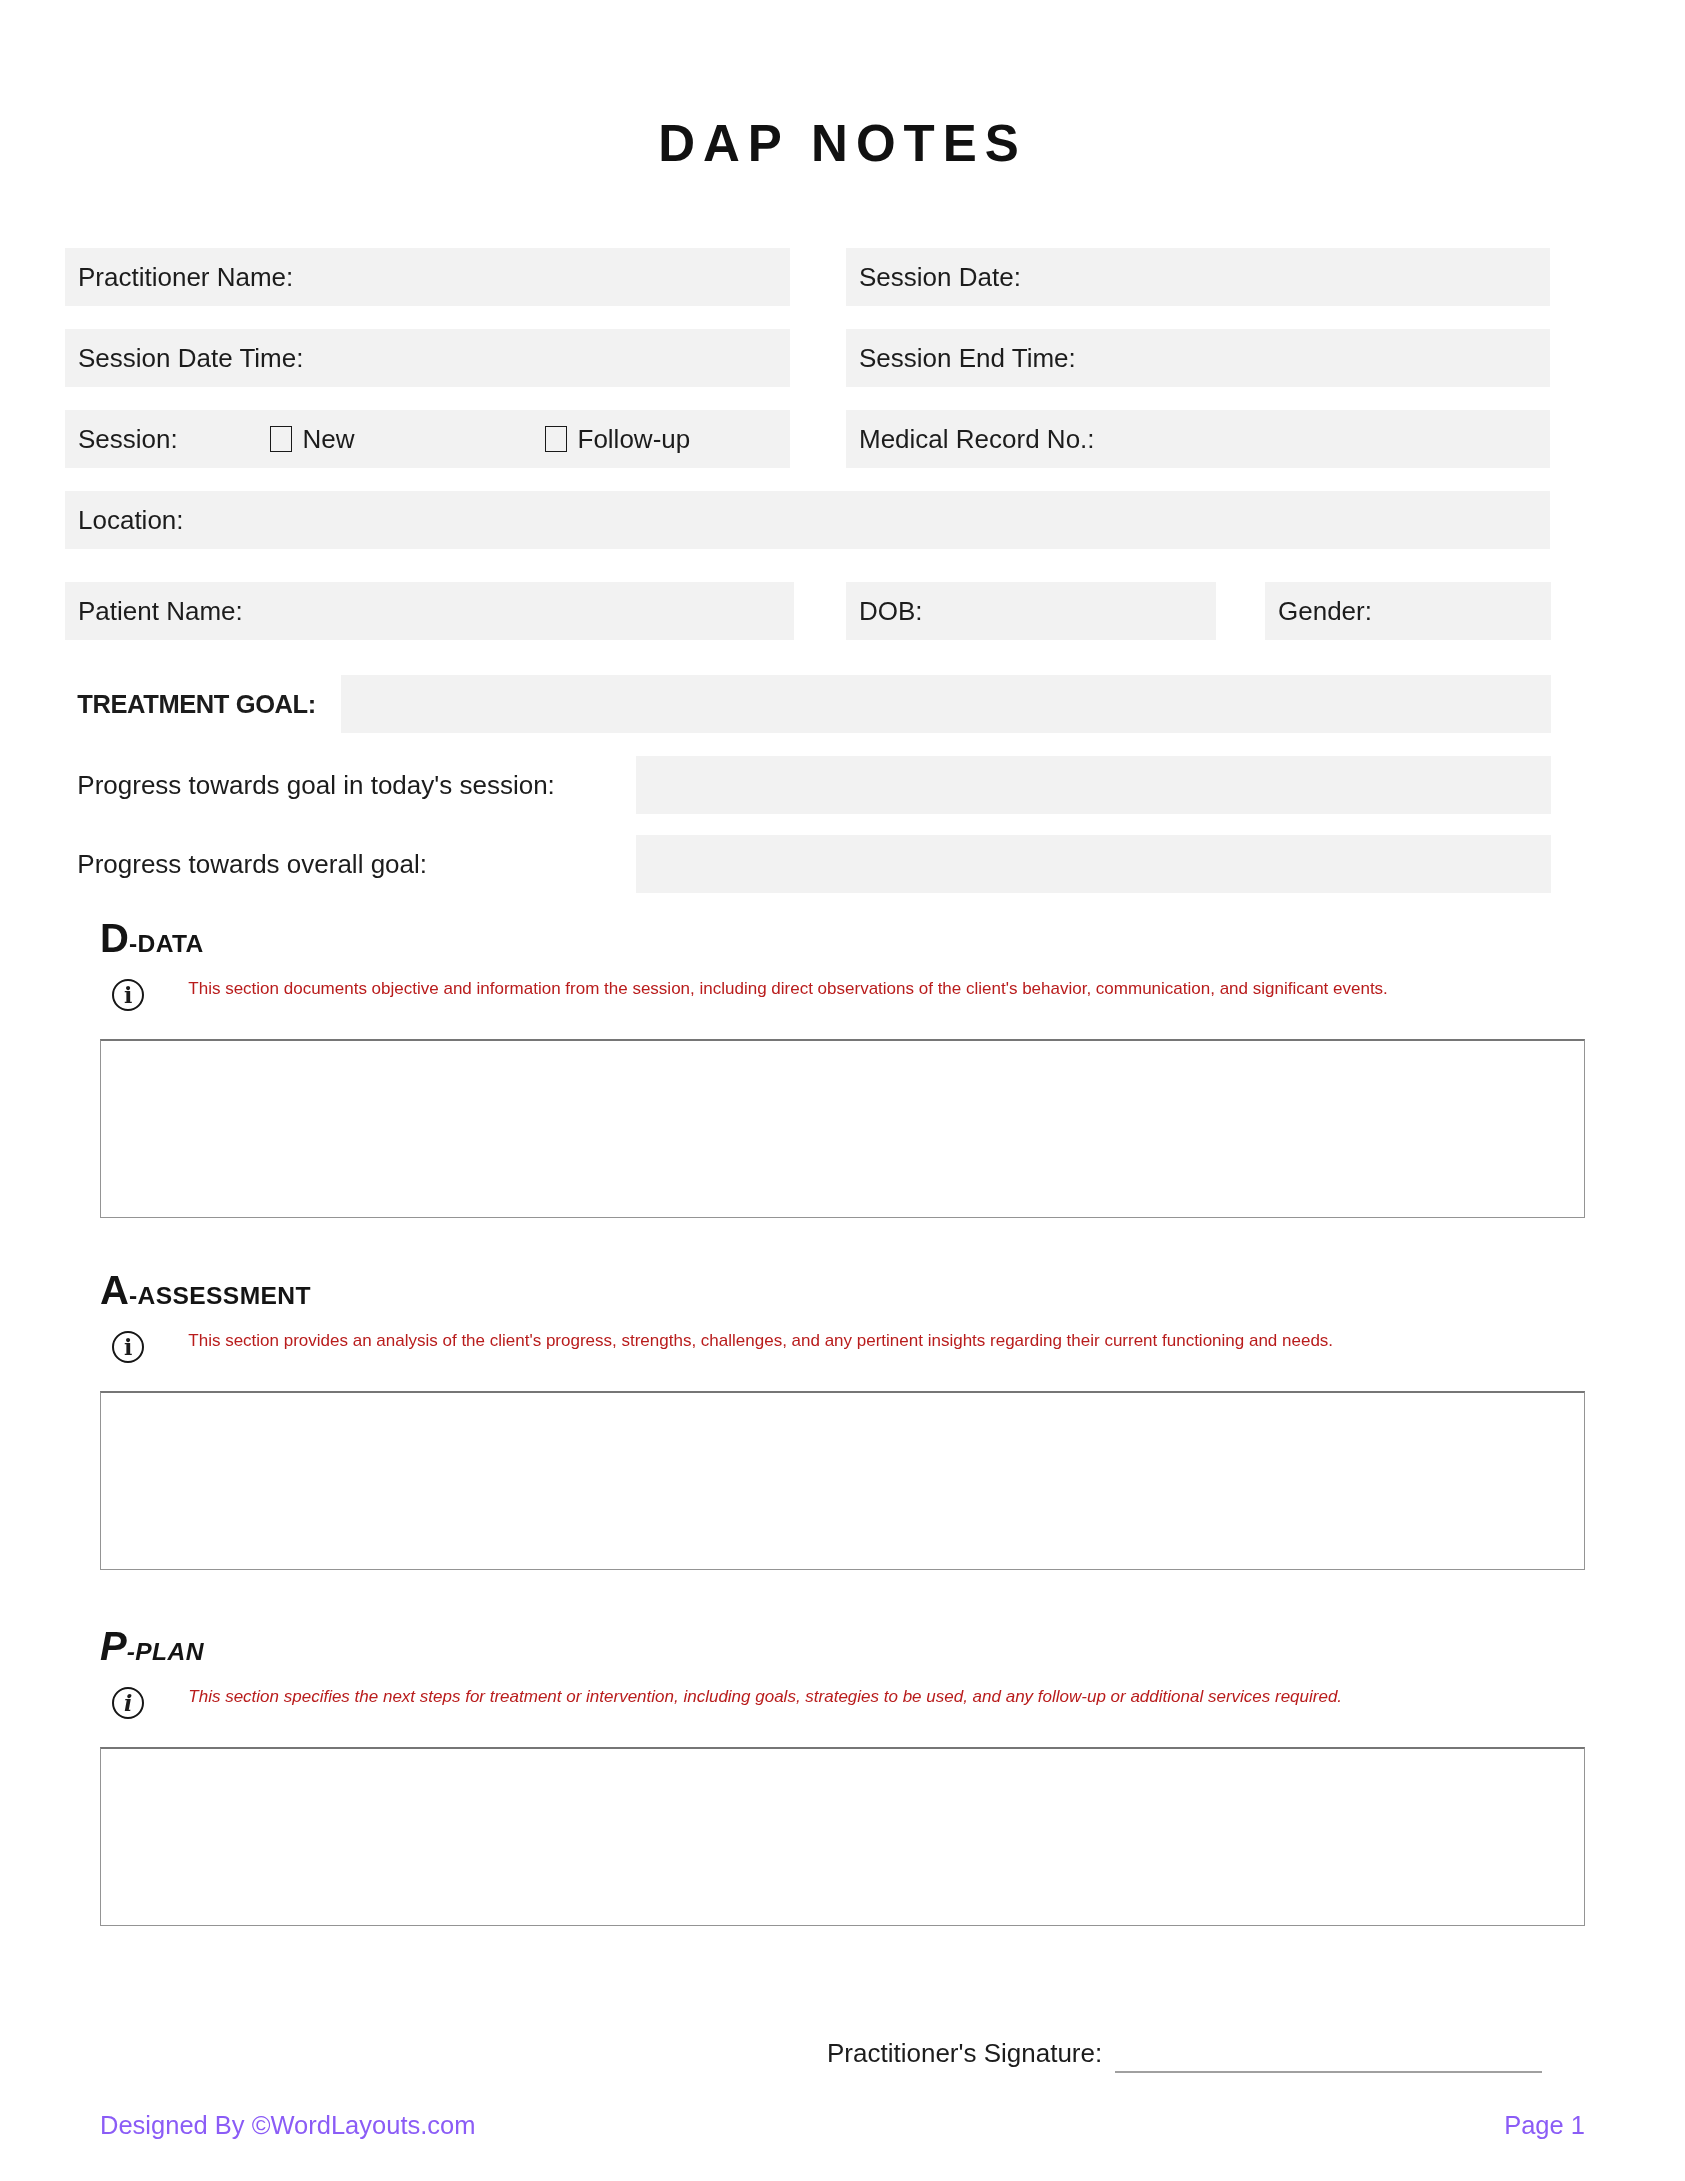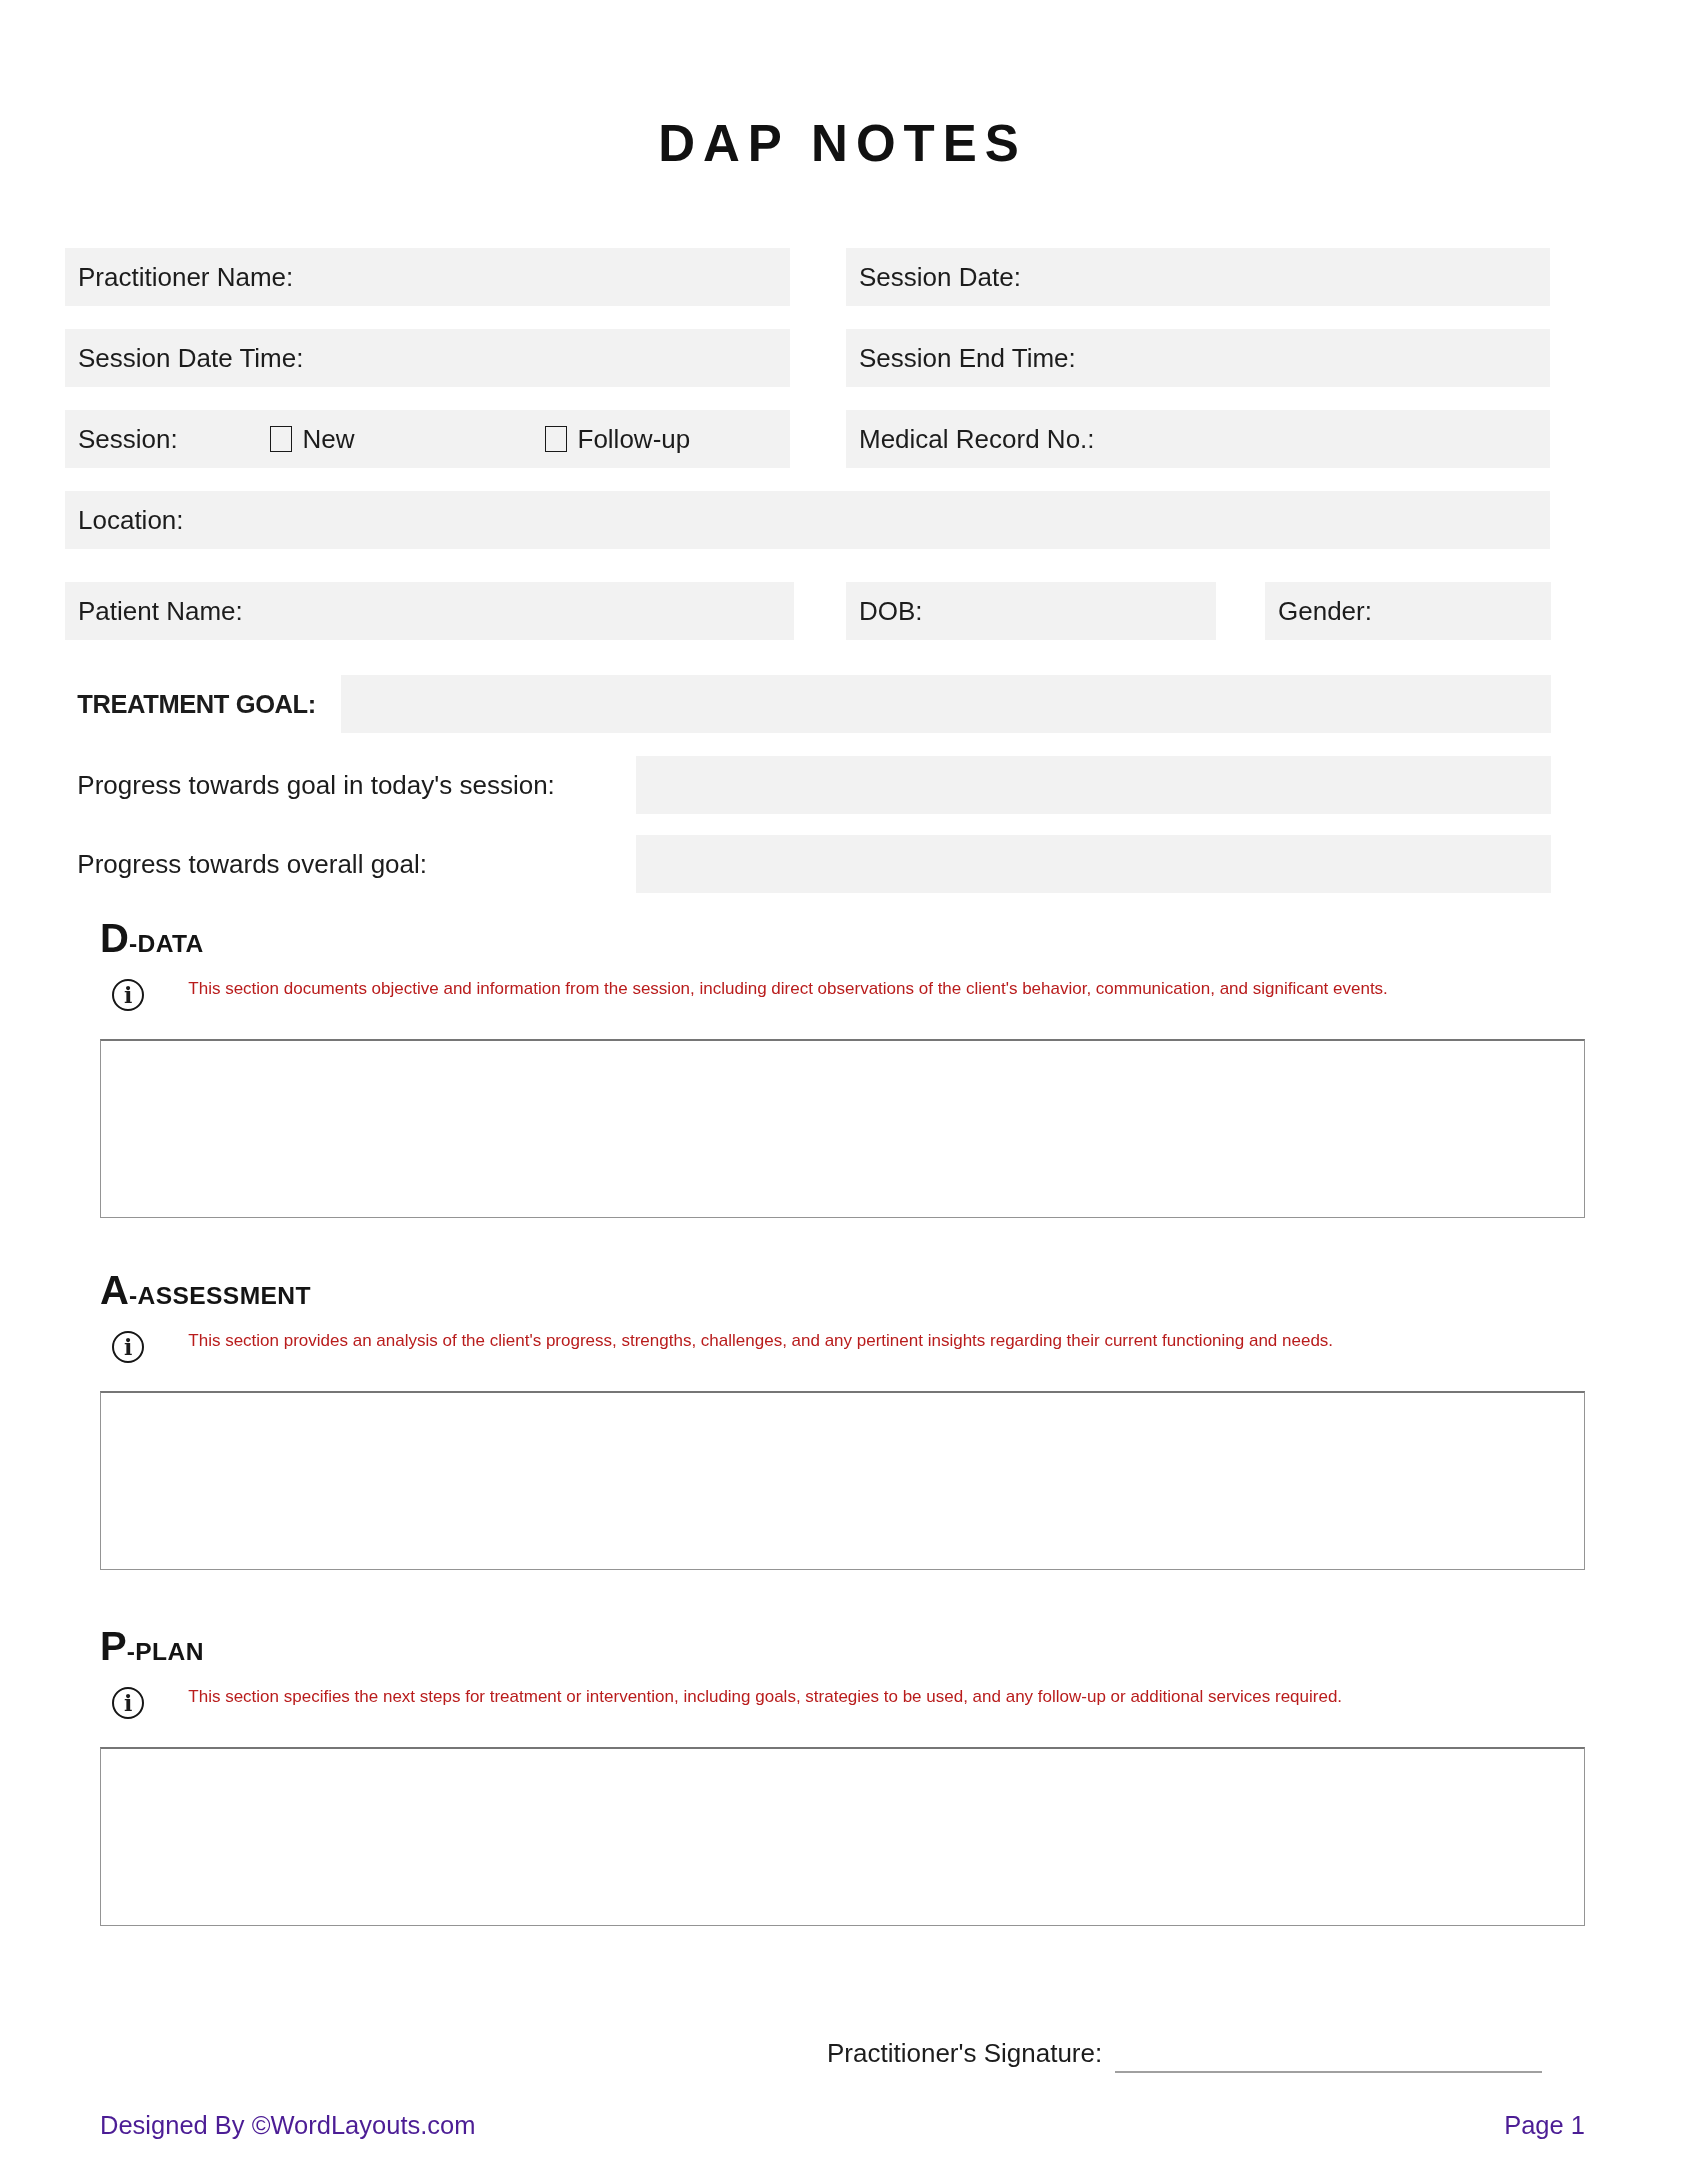--- a/index.html
+++ b/index.html
@@ -59,21 +59,21 @@
   .tg-label-cell { width:276px; }
   .tg-label { font-size:25.5px; font-weight:700; letter-spacing:-0.4px; }
   .tg-box { width:1210px; }
   .prog-label-cell { width:571px; }
   .prog-box { width:915px; }
   .fill { background:#f2f2f2; height:58px; }
 
   .section { padding:0 100px; }
   .sec-d { }
   .sec-a { margin-top:50px; }
-  .sec-p { margin-top:54px; }
+  .sec-p { margin-top:54px;font-style:italic; }
   .sec-heading { line-height:44px; height:44px; color:#141414; }
   .sec-letter { font-size:40px; font-weight:700; }
   .sec-name { font-size:24.6px; font-weight:700; letter-spacing:0.4px; }
   .info-row { display:flex; margin-top:14px; min-height:58px; }
   .info-icon {
     flex:0 0 auto;
     width:32px; height:32px;
     border:2.6px solid #161616;
     border-radius:50%;
     display:flex; align-items:center; justify-content:center;
@@ -113,21 +113,21 @@
     margin-left:12.3px;
     border-bottom:2.6px solid #a0a0a0;
   }
   .footer {
     position:absolute;
     left:100px; right:100px;
     top:2111px;
     display:flex;
     justify-content:space-between;
     font-size:25.5px;
-    color:#4c1d95;
+    color:#8b5cf6;
   }
 </style>
 </head>
 <body>
 
 <div class="page">
 
   <div class="title">DAP NOTES</div>
 
   <div class="form">

